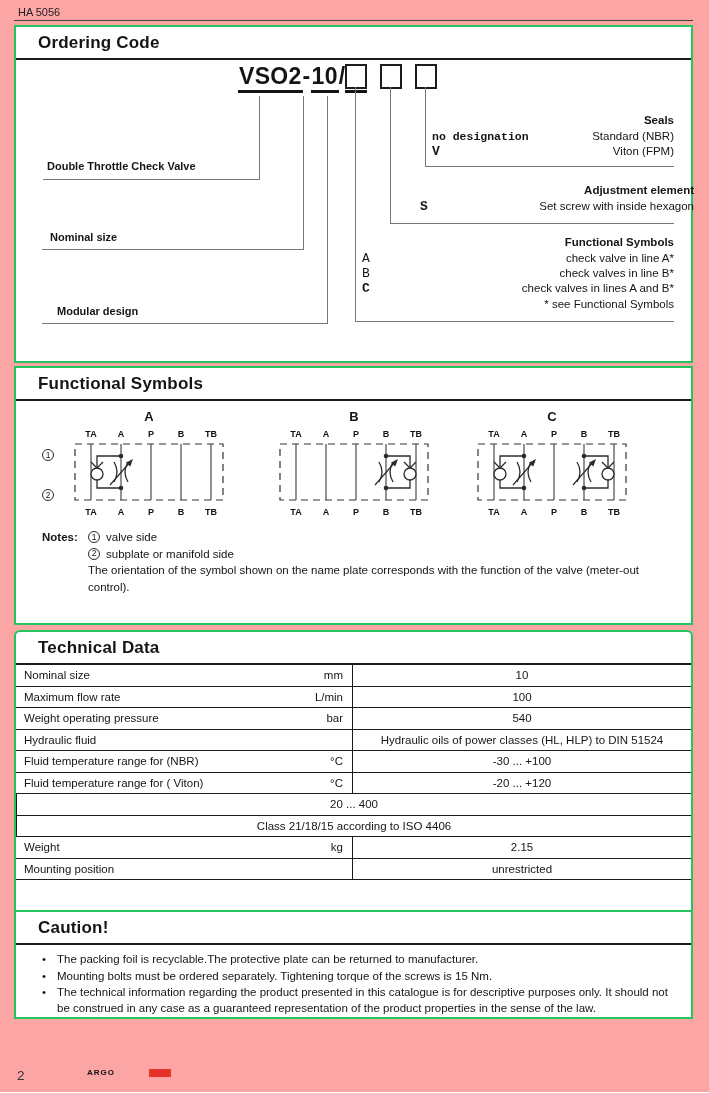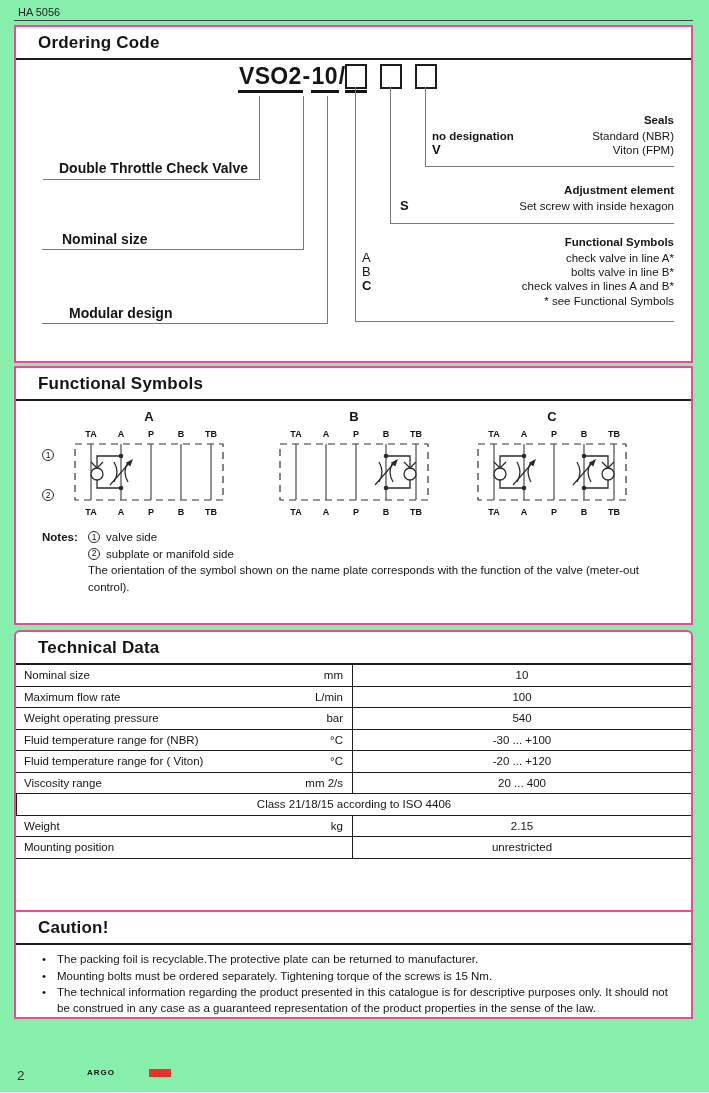--- a/index.html
+++ b/index.html
@@ -1,34 +1,34 @@
 <!DOCTYPE html>
 <html><head>
 <meta charset="utf-8">
 <style>
   html,body{margin:0;padding:0;background:#ffffff;}
-  #page{position:relative;width:709px;height:1092px;background:#86efac;overflow:hidden;
+  #page{position:relative;width:709px;height:1092px;background:#fca5a5;overflow:hidden;
         font-family:"Liberation Sans",sans-serif;color:#151515;}
   
-  .box{position:absolute;left:14px;width:675px;border:2px solid #ec4899;background:#fff;box-sizing:content-box;}
+  .box{position:absolute;left:14px;width:675px;border:2px solid #22c55e;background:#fff;box-sizing:content-box;}
   .sec-title{font-size:17px;font-weight:bold;letter-spacing:.2px;padding:6px 0 5px 22px;border-bottom:2px solid #1c1c1c;}
   .sec-body{position:relative;}
   
   .vline{position:absolute;width:1px;background:#787878;}
   .hline{position:absolute;height:1px;background:#787878;}
   
   .code-line{position:absolute;left:222px;top:3px;font-size:23px;font-weight:bold;letter-spacing:.3px;white-space:nowrap;}
   .seg{display:inline-block;}
   .seg.u{border-bottom:3px solid #141414;padding:0 1px 0 1px;}
   .obox{position:absolute;top:4px;width:18px;height:21px;border:2px solid #1c1c1c;background:#fff;}
-  .llabel{position:absolute;font-size:14px;font-weight:bold;white-space:nowrap;margin-left:12px;}
+  .llabel{position:absolute;font-size:11px;font-weight:bold;white-space:nowrap;}
   .rblock{position:absolute;font-size:11.5px;}
   .btitle{font-weight:bold;text-align:right;line-height:14px;margin-bottom:2px;}
   .rrow{display:flex;justify-content:space-between;align-items:baseline;line-height:14.2px;}
-  .rcode{font-weight:bold;font-size:13px;}
+  .rcode{font-weight:bold;font-size:13px;font-family:Liberation Mono, monospace;}
   .rcode.plain{font-weight:normal;}
   .rcode.long{font-size:11.5px;}
   .rdesc{text-align:right;}
   
   .symbol-slot{position:absolute;width:160px;}
   .sym-label{text-align:center;font-size:13px;font-weight:bold;height:15px;line-height:15px;}
   .circ{display:inline-flex;width:12px;height:12px;border:1px solid #2a2a2a;border-radius:50%;
         font-size:8.5px;line-height:11px;align-items:center;justify-content:center;flex:0 0 12px;box-sizing:border-box;}
   .side-marker{position:absolute;left:26px;}
   .notes{position:absolute;left:26px;top:128px;width:600px;font-size:11.5px;line-height:16.5px;}
@@ -96,39 +96,39 @@
             <div class="rrow">
               <span class="rcode long">no designation</span>
               <span class="rdesc">Standard (NBR)</span>
             </div>
             <div class="rrow">
               <span class="rcode">V</span>
               <span class="rdesc">Viton (FPM)</span>
             </div>
           </div>
       </div>
-      <div class="rblock" style="left:384px;top:123px;width:274px;">
+      <div class="rblock" style="left:404px;top:123px;width:274px;">
         <div class="btitle">Adjustment element</div>
         <div class="rows">
             <div class="rrow">
               <span class="rcode">S</span>
               <span class="rdesc">Set screw with inside hexagon</span>
             </div>
           </div>
       </div>
       <div class="rblock" style="left:346px;top:175px;width:312px;">
         <div class="btitle">Functional Symbols</div>
         <div class="rows">
             <div class="rrow">
               <span class="rcode plain">A</span>
               <span class="rdesc">check valve in line A*</span>
             </div>
             <div class="rrow">
               <span class="rcode plain">B</span>
-              <span class="rdesc">bolts valve in line B*</span>
+              <span class="rdesc">check valves in line B*</span>
             </div>
             <div class="rrow">
               <span class="rcode">C</span>
               <span class="rdesc">check valves in lines A and B*</span>
             </div>
             <div class="rrow">
               <span class="rcode plain"></span>
               <span class="rdesc">* see Functional Symbols</span>
             </div>
           </div>
@@ -264,37 +264,40 @@
         </div>
         <div class="trow">
           <div class="tleft">
             <span class="tlabel">Weight operating pressure</span>
             <span class="tunit">bar</span>
           </div>
           <div class="tval">540</div>
         </div>
         <div class="trow">
           <div class="tleft">
+            <span class="tlabel">Hydraulic fluid</span>
+            <span class="tunit"></span>
+          </div>
+          <div class="tval">Hydraulic oils of power classes (HL, HLP) to DIN 51524</div>
+        </div>
+        <div class="trow">
+          <div class="tleft">
             <span class="tlabel">Fluid temperature range for (NBR)</span>
             <span class="tunit">°C</span>
           </div>
           <div class="tval">-30 ... +100</div>
         </div>
         <div class="trow">
           <div class="tleft">
             <span class="tlabel">Fluid temperature range for ( Viton)</span>
             <span class="tunit">°C</span>
           </div>
           <div class="tval">-20 ... +120</div>
         </div>
         <div class="trow">
-          <div class="tleft">
-            <span class="tlabel">Viscosity range</span>
-            <span class="tunit">mm 2/s</span>
-          </div>
           <div class="tval">20 ... 400</div>
         </div>
         <div class="trow">
           <div class="tval">Class 21/18/15 according to ISO 4406</div>
         </div>
         <div class="trow">
           <div class="tleft">
             <span class="tlabel">Weight</span>
             <span class="tunit">kg</span>
           </div>

